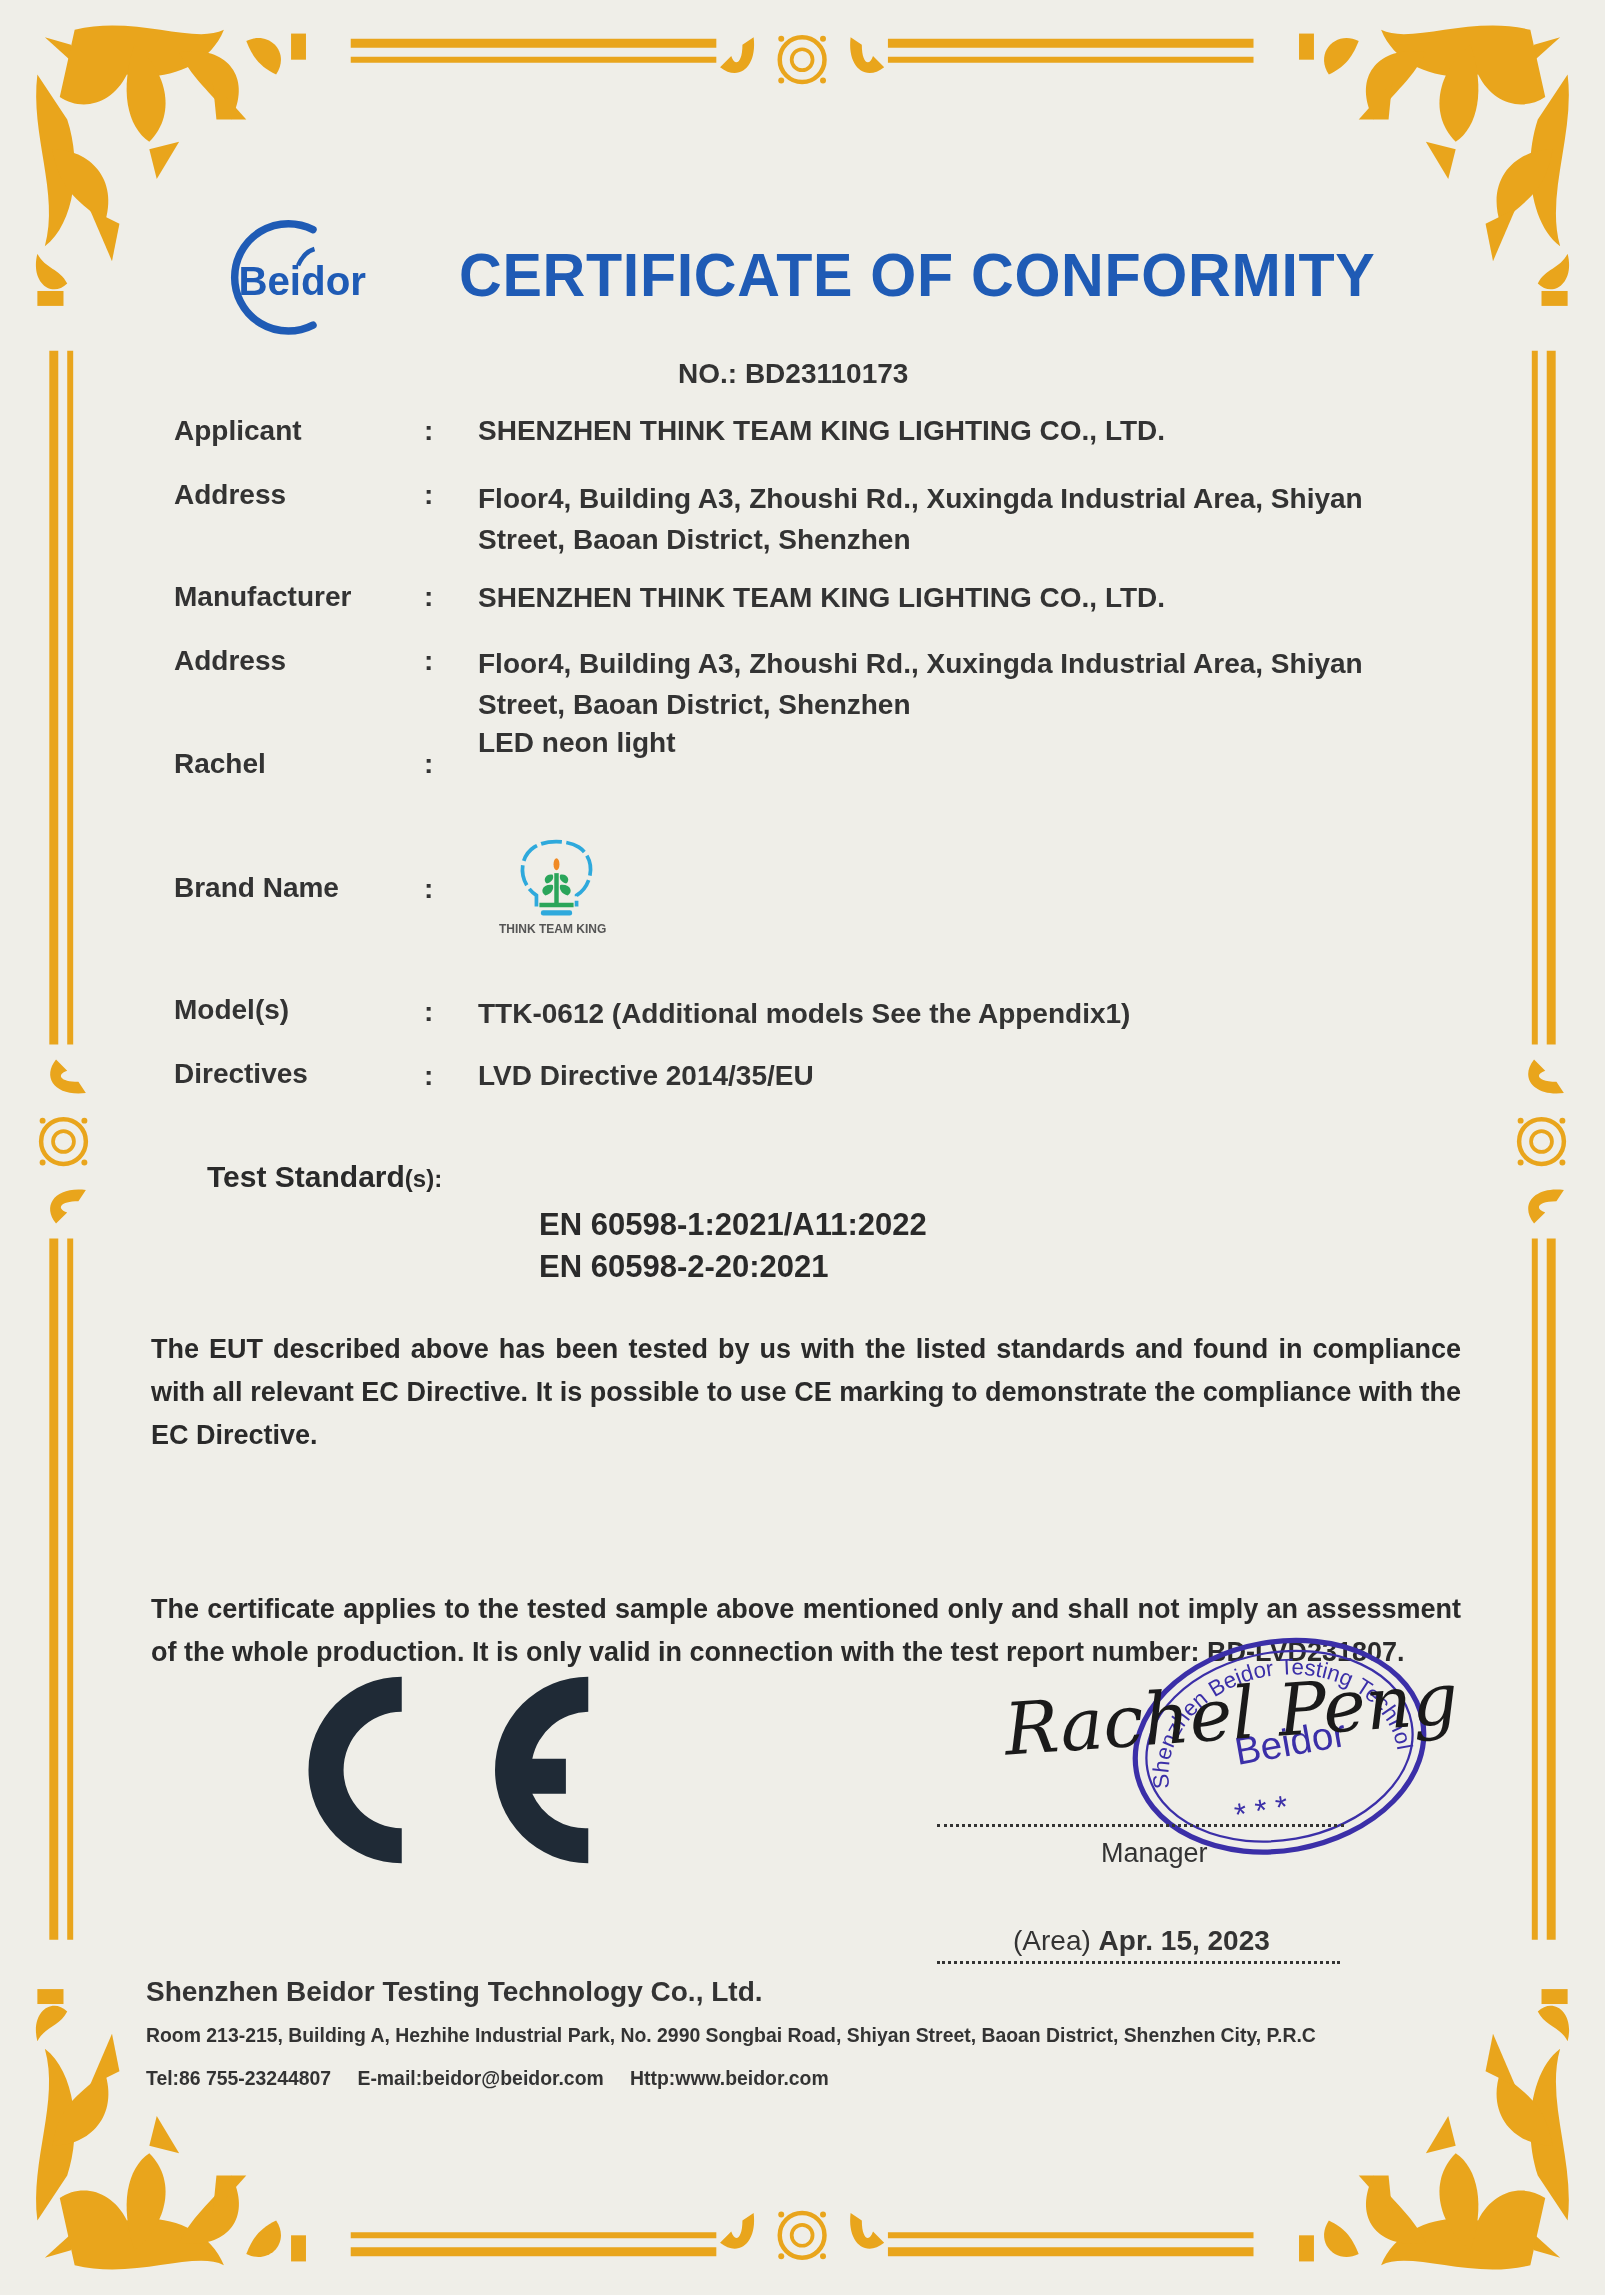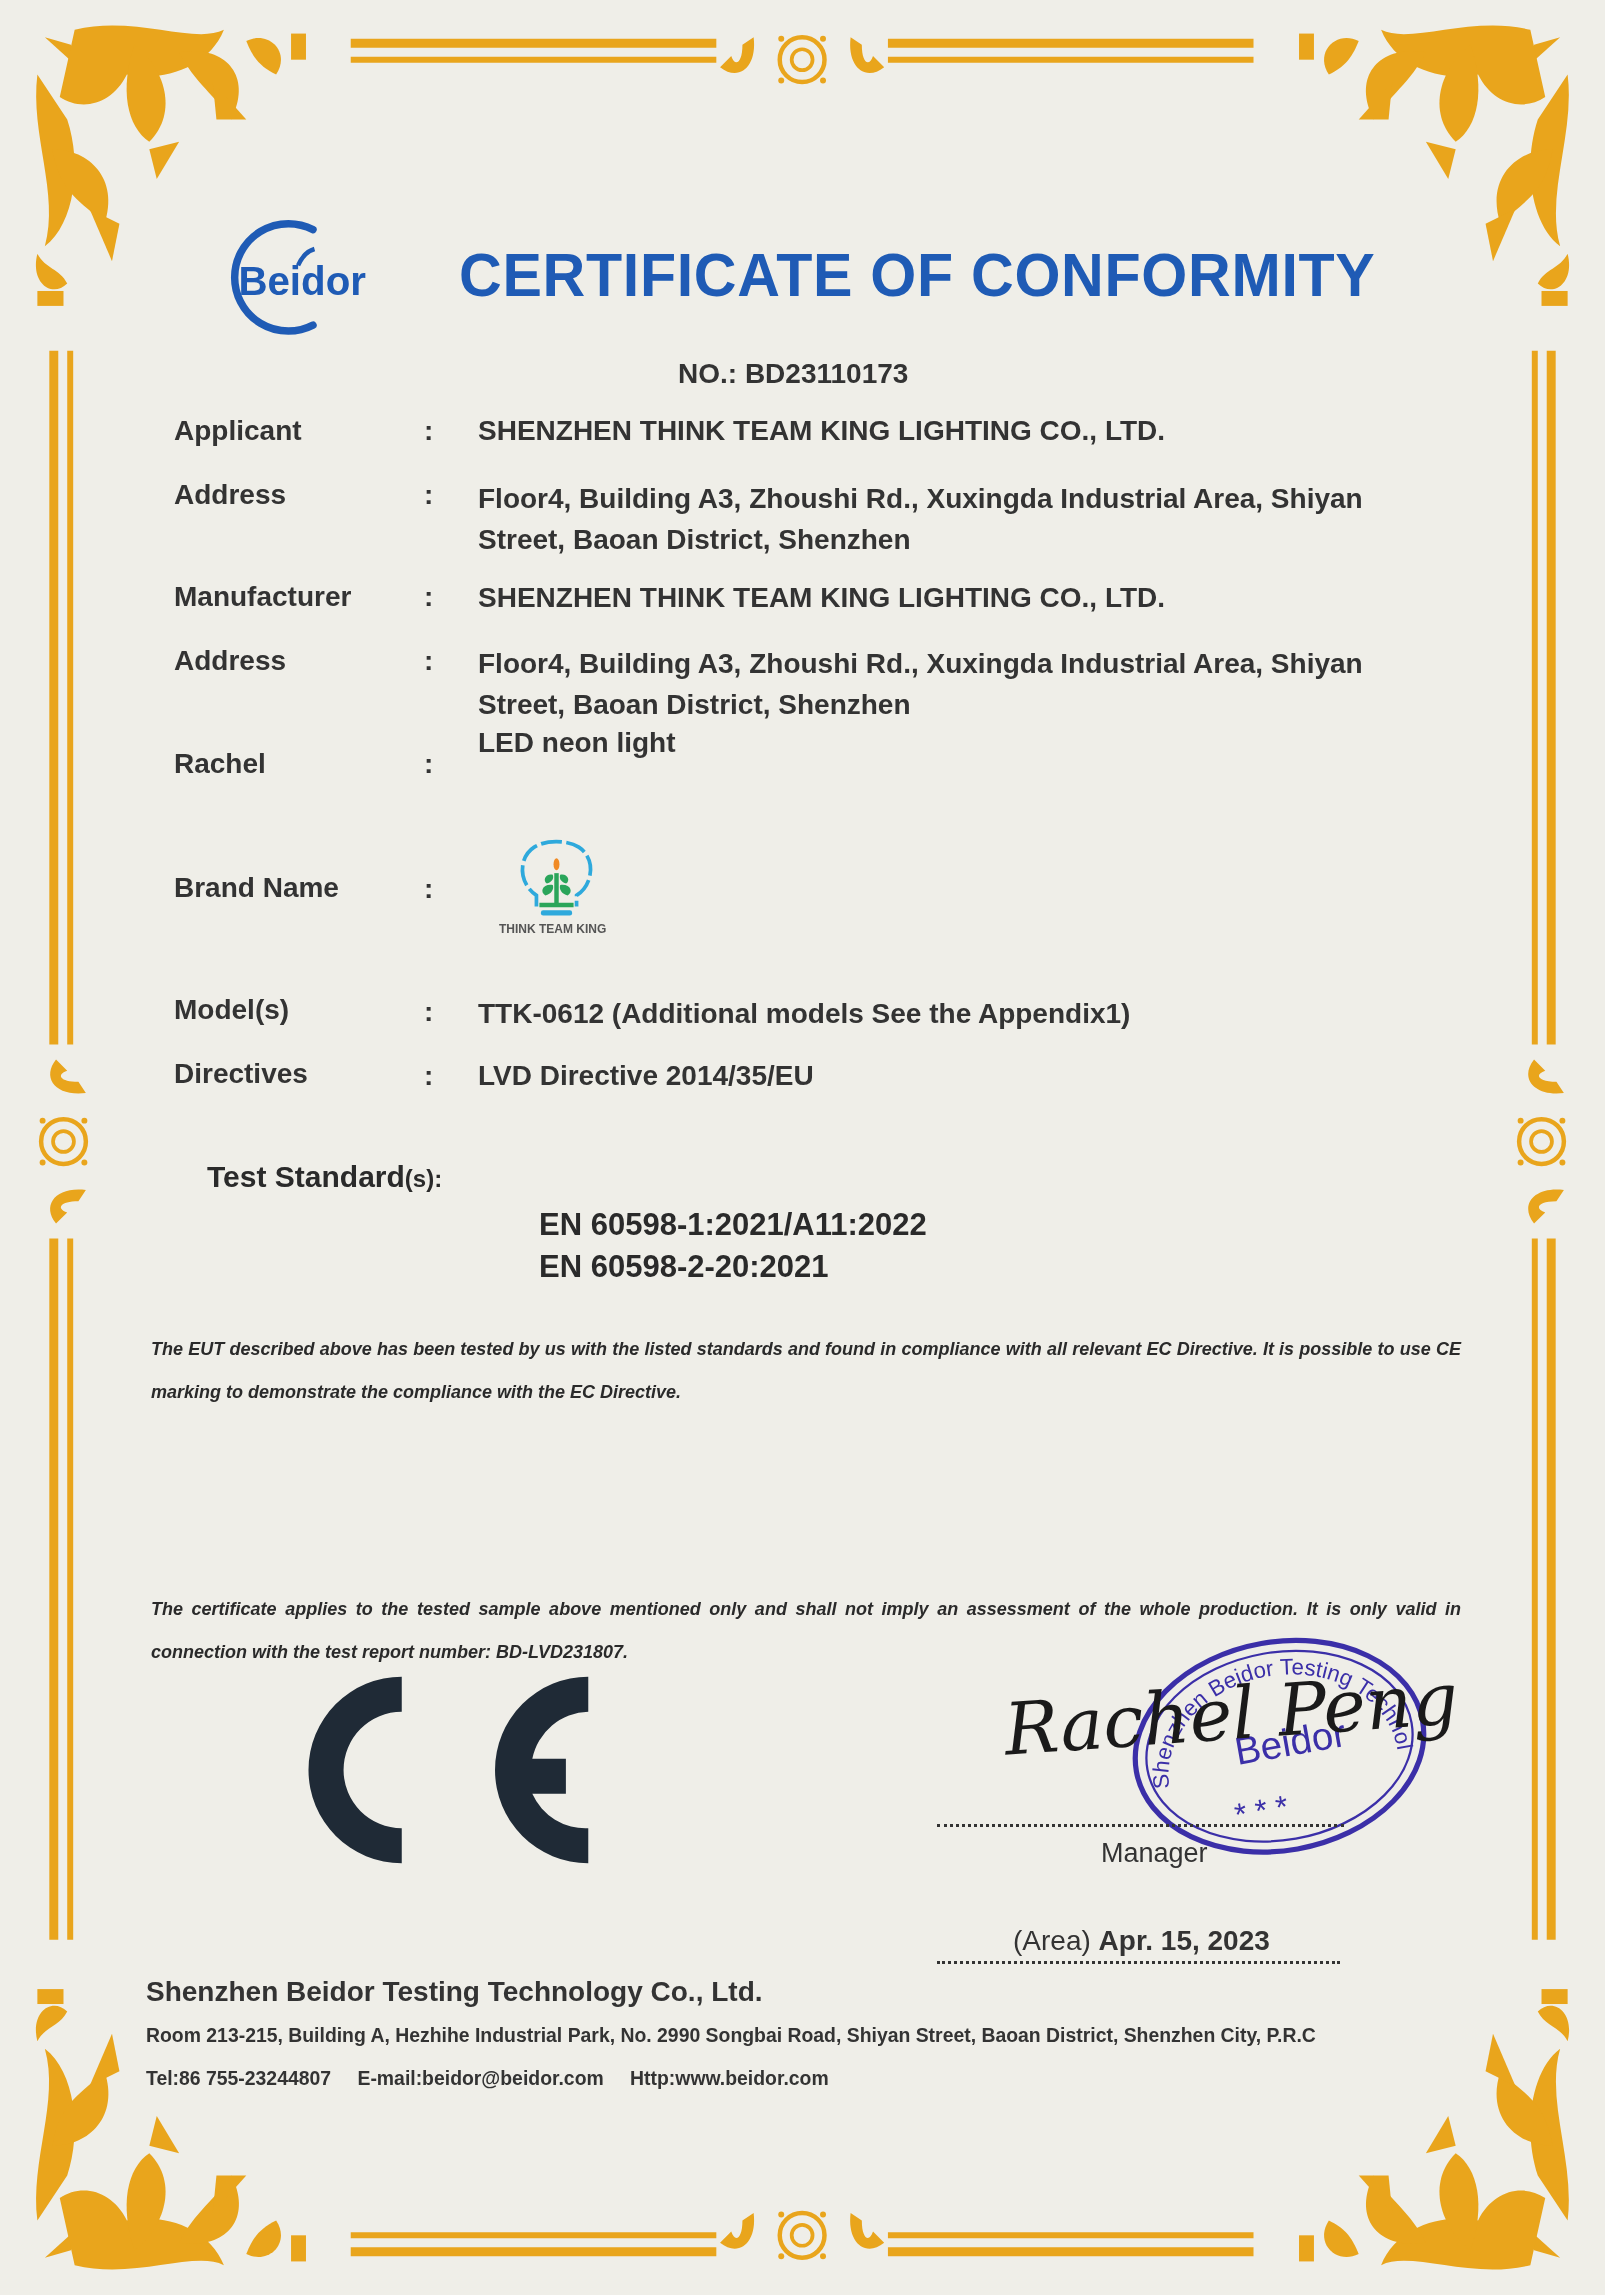--- a/index.html
+++ b/index.html
@@ -21,22 +21,22 @@
   }
   .field-label { position:absolute; left:174px; font-size:28px; font-weight:bold; color:#333; }
   .field-colon { position:absolute; left:424px; font-size:28px; font-weight:bold; color:#333; }
   .field-value { position:absolute; left:478px; font-size:28px; font-weight:bold; color:#333; line-height:41px; width:918px; }
   .brand-logo { position:absolute; left:493px; top:836px; width:127px; height:104px; }
   .brand-text { position:absolute; left:499px; top:922px; font-size:12px; font-weight:bold; color:#555; }
   .std-heading { position:absolute; left:207px; top:1160px; font-size:30px; font-weight:bold; color:#2a2a2a; }
   .std-heading small { font-size:24px; }
   .std { position:absolute; left:539px; font-size:31px; font-weight:bold; color:#2a2a2a; }
   .para {
-    position:absolute; left:151px; width:1310px; font-size:18px; font-weight:bold; color:#2a2a2a;
-    line-height:43px; text-align:justify;font-style:italic;
+    position:absolute; left:151px; width:1310px; font-size:27px; font-weight:bold; color:#2a2a2a;
+    line-height:43px; text-align:justify;
   }
   .ce { position:absolute; left:260px; top:1658px; width:332px; height:224px; }
   .sig-line { position:absolute; left:937px; top:1824px; width:407px; border-top:3.7px dotted #333; }
   .date-line { position:absolute; left:937px; top:1961px; width:403px; border-top:3.7px dotted #333; }
   .manager { position:absolute; left:1092px; top:1838px; font-size:27px; color:#333;margin-left:9px; }
   .date { position:absolute; left:1013px; top:1925px; font-size:28px; color:#333; }
   .date b { font-weight:bold; }
   .signature {
     position:absolute; left:1004px; top:1672px; font-family:"DejaVu Serif", serif; font-style:italic;
     font-size:72px; color:#1a1a1a; transform:rotate(-4deg); white-space:nowrap;

